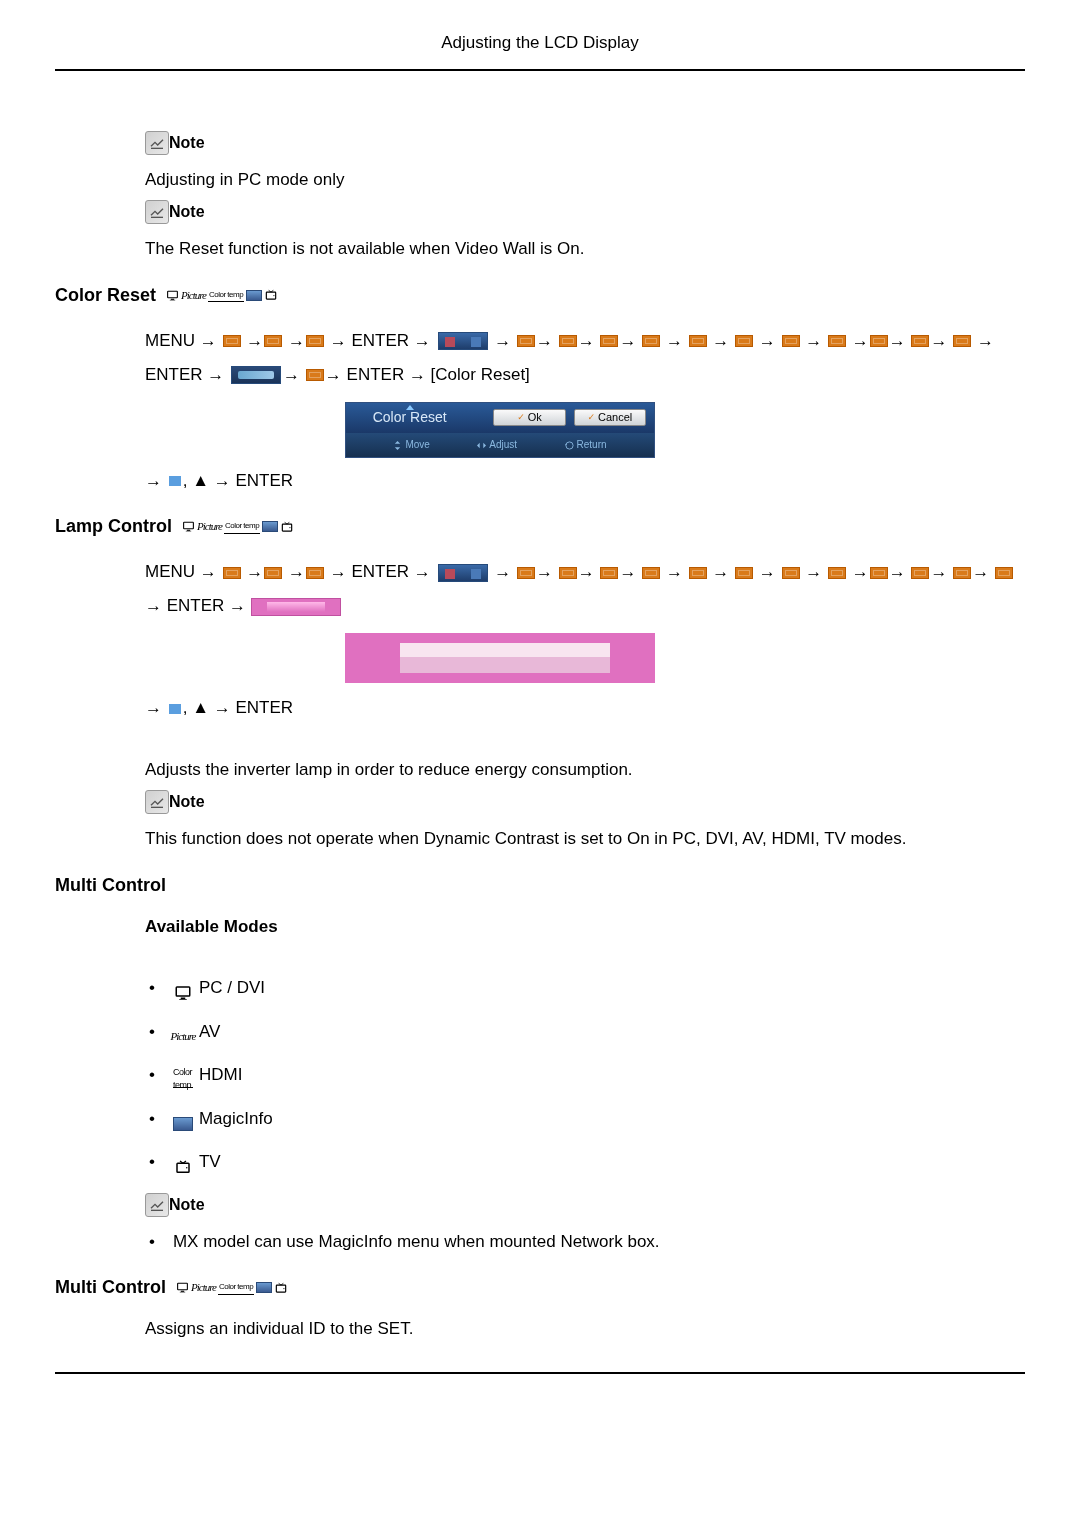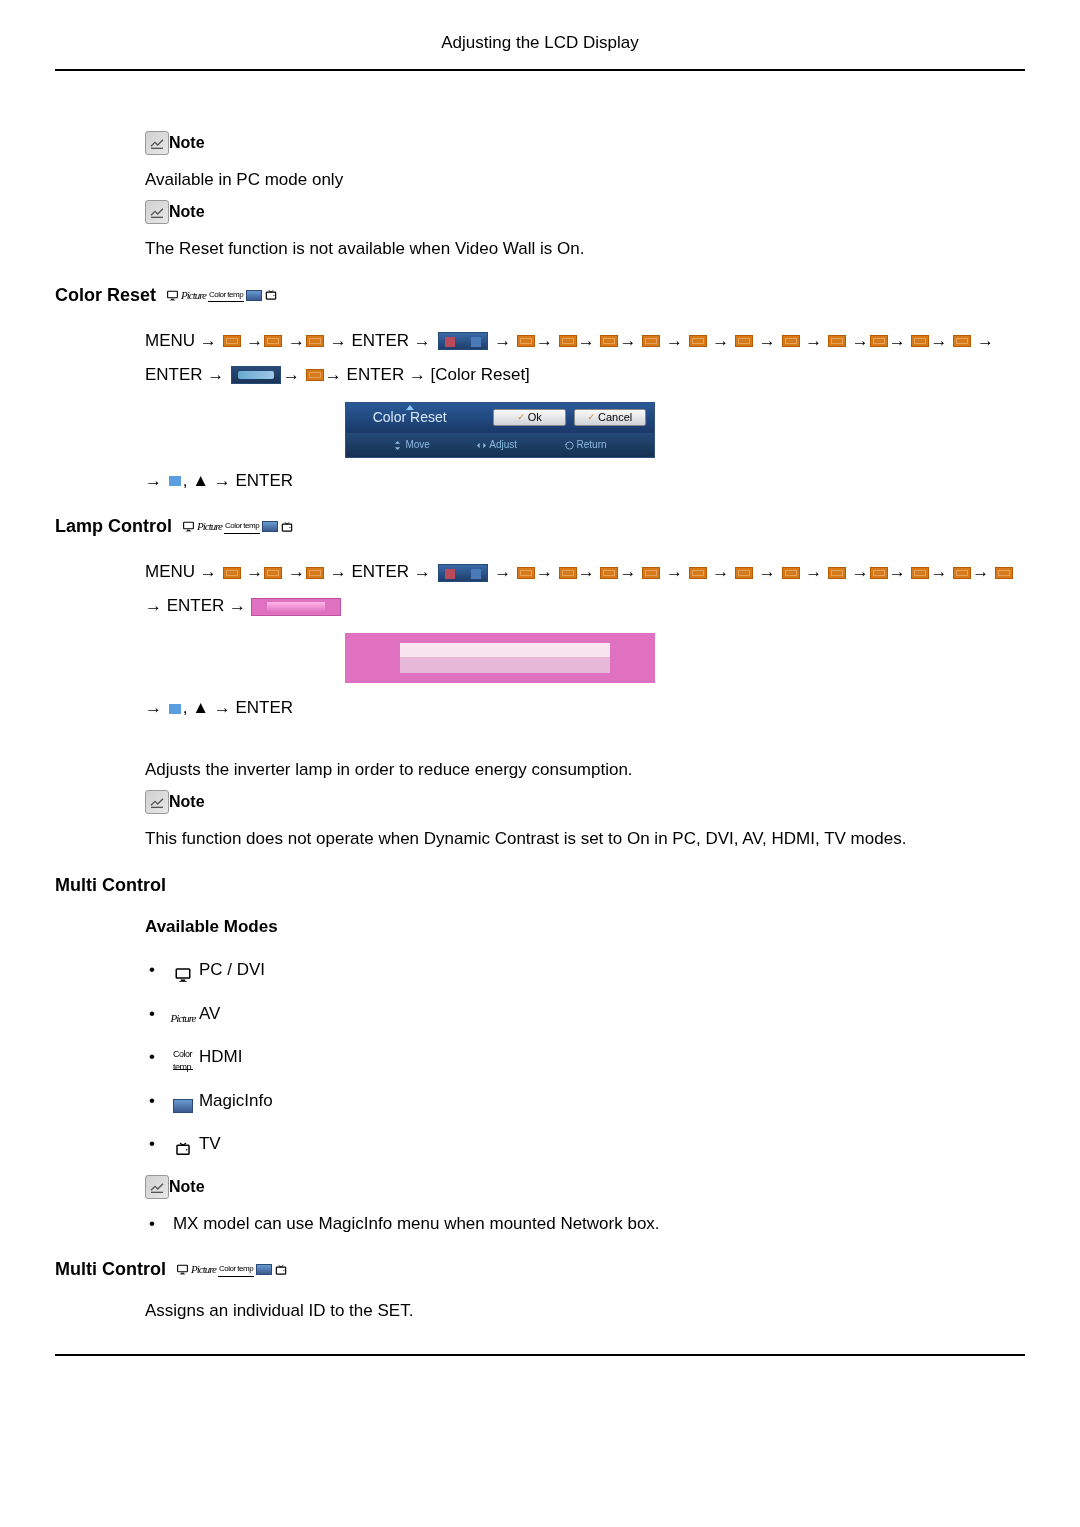--- a/index.html
+++ b/index.html
@@ -250,21 +250,21 @@
   }
   .lamp-control-placeholder::before {
     content: "";
     position: absolute;
     left: 55px; right: 45px; top: 10px; bottom: 10px;
     background: linear-gradient(to bottom, #f8e5f0 0%, #f8e5f0 48%, #e8b8d8 48%, #e8b8d8 100%);
   }
   .available-modes {
     font-weight: bold;
     font-size: 17px;
-    margin-bottom: 18px;
+    margin-bottom: 36px;
   }
   ul.modes {
     list-style: none;
     padding-left: 0;
   }
   ul.modes li {
     margin-bottom: 18px;
     display: flex;
     align-items: flex-end;
   }
@@ -361,21 +361,21 @@
   <div class="note-line">
     <span class="note-icon">
       <svg viewBox="0 0 24 24">
           <path d="M3 17l6-6 4 4 8-8" fill="none" stroke="#555" stroke-width="2"></path>
           <path d="M3 20h18" fill="none" stroke="#555" stroke-width="2"></path>
         </svg>
     </span>
     <span class="note-label">Note</span>
   </div>
   <div class="text-line">
-    <span>Available in </span><span class="bold">PC</span><span> mode only</span>
+    <span>Adjusting in </span><span class="bold">PC</span><span> mode only</span>
   </div>
   <div class="note-line">
     <span class="note-icon">
       <svg viewBox="0 0 24 24">
           <path d="M3 17l6-6 4 4 8-8" fill="none" stroke="#555" stroke-width="2"></path>
           <path d="M3 20h18" fill="none" stroke="#555" stroke-width="2"></path>
         </svg>
     </span>
     <span class="note-label">Note</span>
   </div>

